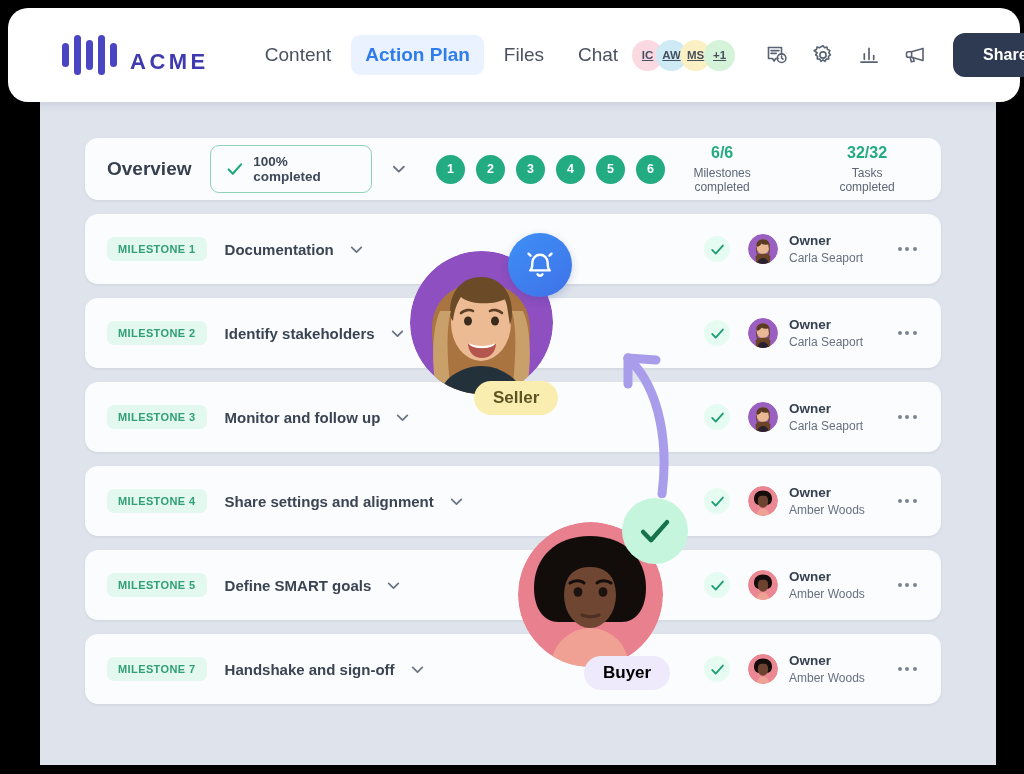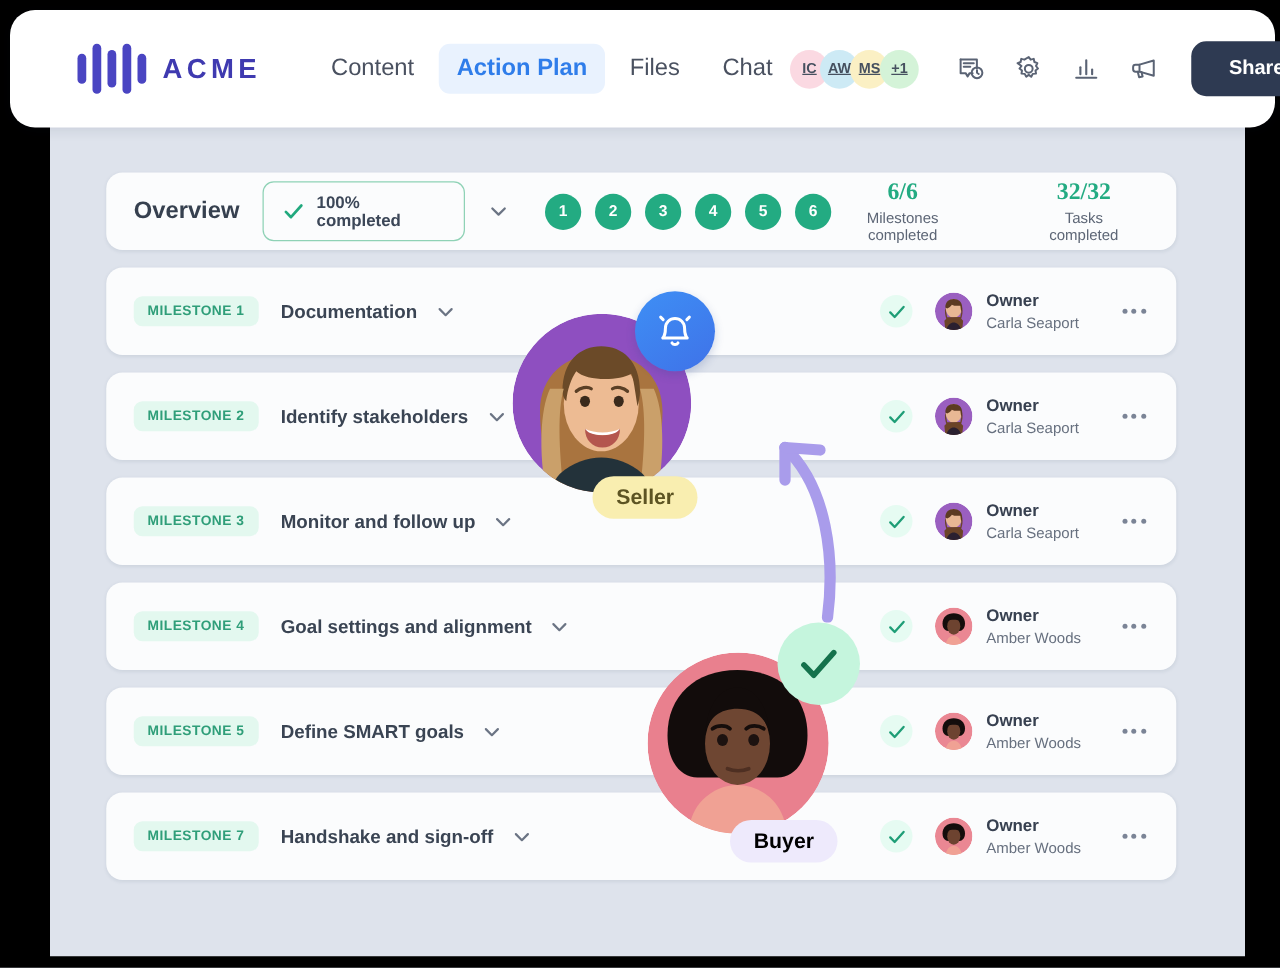--- a/index.html
+++ b/index.html
@@ -33,21 +33,21 @@
     background: #ffffff;
     border-radius: 20px;
     display: flex;
     align-items: center;
     padding: 0 20px 0 22px;
     box-shadow: 0 2px 10px rgba(20,30,60,.10);
     z-index: 5;
   }
 
   
-  .logo-wrap { display: flex; align-items: center; gap: 13px; margin-right: 42px; padding-left: 32px; }
+  .logo-wrap { display: flex; align-items: flex-end; gap: 13px; margin-right: 42px; padding-left: 32px; }
   .logo-bars { display: flex; align-items: center; gap: 5px; height: 40px; }
   .logo-bars i { display:block; width: 7px; border-radius: 4px; background: #4a45c2; }
   .logo-bars i:nth-child(1){ height: 24px; }
   .logo-bars i:nth-child(2){ height: 40px; }
   .logo-bars i:nth-child(3){ height: 30px; }
   .logo-bars i:nth-child(4){ height: 40px; }
   .logo-bars i:nth-child(5){ height: 24px; }
   .logo-text {
     font-size: 22px; font-weight: 700; letter-spacing: 3.5px;
     color: #3f3ab0;
@@ -117,21 +117,21 @@
   .steps { display: flex; align-items: center; gap: 11px; margin-left: 26px; }
   .step {
     width: 29px; height: 29px; border-radius: 50%;
     background: #23ab82; color: #fff;
     font-size: 12.5px; font-weight: 700;
     display: flex; align-items: center; justify-content: center;
     cursor: pointer;
   }
   .stats { display: flex; margin-left: auto; gap: 44px; padding-right: 8px; }
   .stat { text-align: center; }
-  .stat .num { font-size: 19px; font-weight: 700; color: #23ab82; line-height: 1.15; font-family: Liberation Serif, serif; }
+  .stat .num { font-size: 16px; font-weight: 700; color: #23ab82; line-height: 1.15; }
   .stat .lbl { font-size: 12px; color: #5d6676; margin-top: 3px; }
 
   
   .ms-row {
     height: 70px;
     display: flex; align-items: center;
     padding: 0 20px 0 22px;
     margin-bottom: 14px;
   }
   .ms-badge {
@@ -385,21 +385,21 @@
         <div class="dots">
             <i></i>
             <i></i>
             <i></i>
           </div>
       </div>
     </div>
 
     <div class="card ms-row">
       <div class="ms-badge">MILESTONE 4</div>
-      <div class="ms-title">Goal settings and alignment</div>
+      <div class="ms-title">Share settings and alignment</div>
       <svg class="chev" width="21" height="21" viewBox="0 0 24 24" fill="none" stroke="#6b7484" stroke-width="2" stroke-linecap="round" stroke-linejoin="round">
           <path d="M6.5 9.5l5.5 5.5 5.5-5.5"></path>
         </svg>
       <div class="ms-right">
         <div class="ms-check">
           <svg width="17" height="17" viewBox="0 0 24 24" fill="none" stroke="#1f9e77" stroke-width="2.6" stroke-linecap="round" stroke-linejoin="round">
               <path d="M4.5 12.6l5 5.2L19.6 6.4"></path>
             </svg>
         </div>
         <div class="owner-av">

